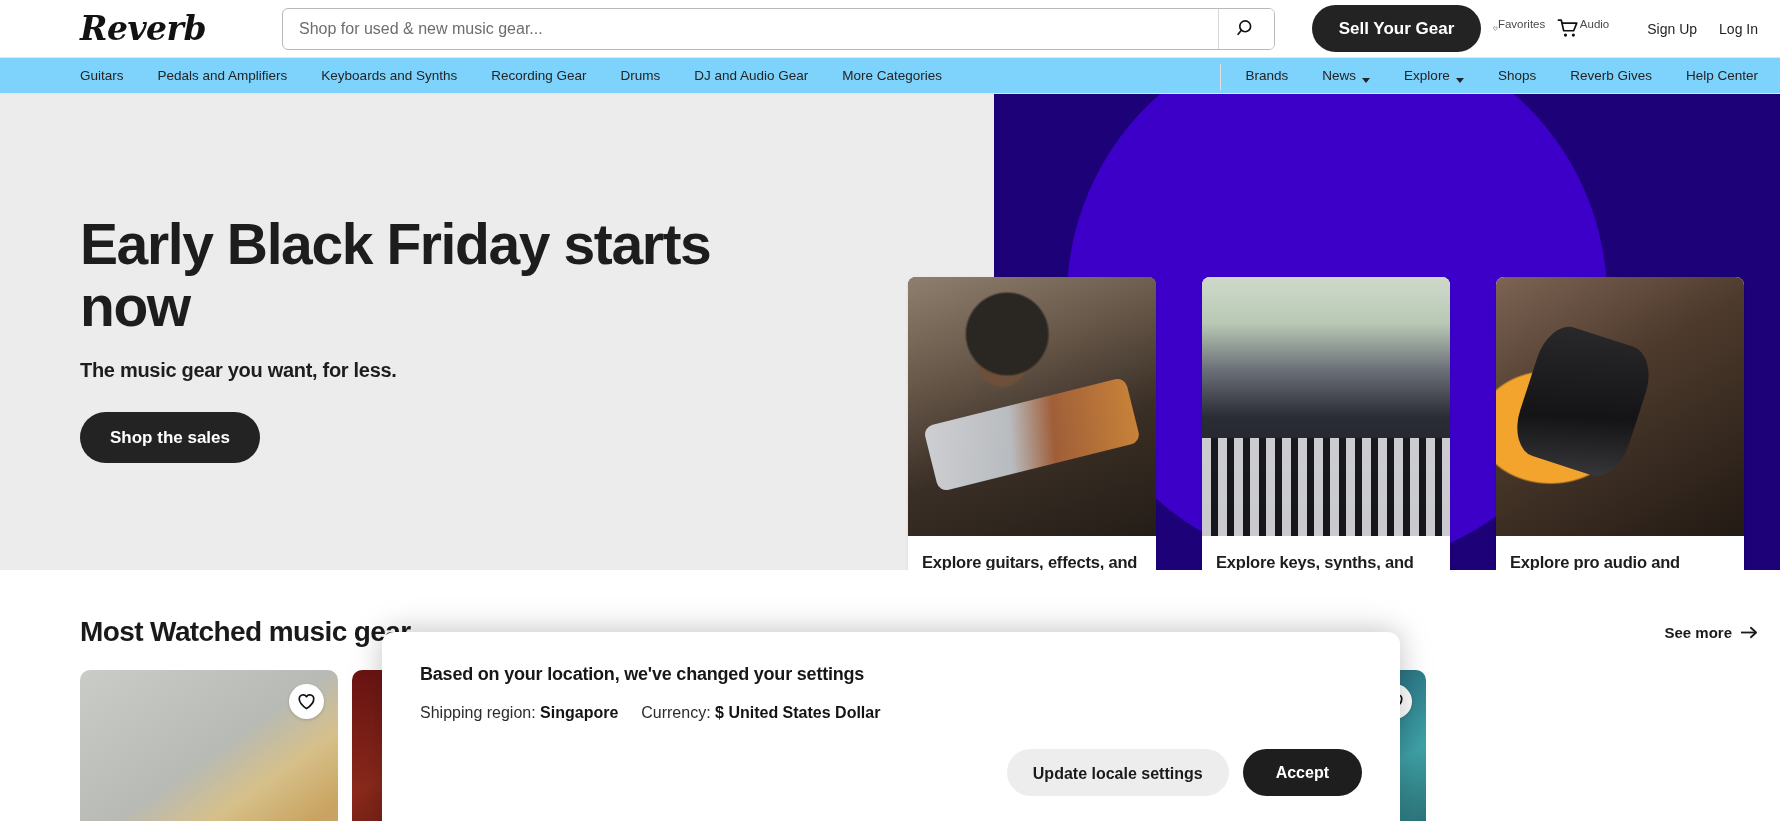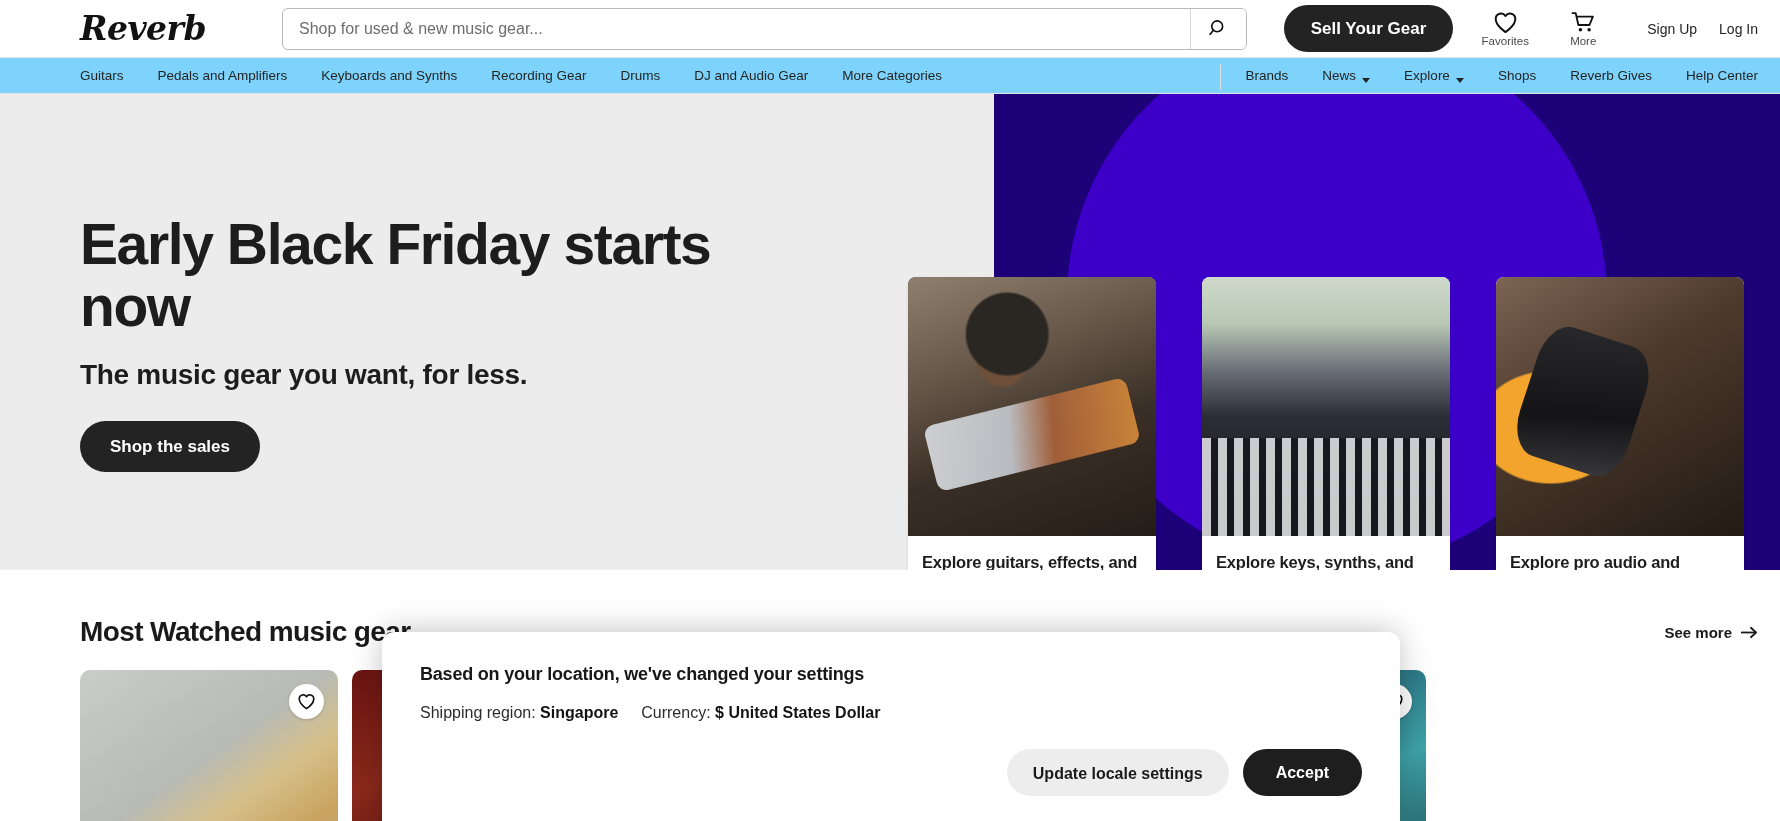--- a/index.html
+++ b/index.html
@@ -58,23 +58,23 @@
     margin-left: 37px;
     height: 47px; padding: 0 27px;
     border: 0; border-radius: 24px;
     background: #232323; color: #fff;
     font-size: 17px; font-weight: 700;
     font-family: "Liberation Sans", sans-serif;
     cursor: pointer; white-space: nowrap;
     flex: none;
   }
   .iconcol {
-    display: flex; flex-direction: column; align-items: center;
+    display: flex; flex-direction: row; align-items: flex-start;
     justify-content: center;
-    margin-left: 26px; width: 52px; flex: none; cursor: pointer;
+    margin-left: 12px; width: 52px; flex: none; cursor: pointer;
   }
   .iconcol .lbl { font-size: 11.5px; color: #4a4a4a; margin-top: 1px; }
   .authlinks { display: flex; align-items: center; margin-left: 16px; flex: none; }
   .authlinks a {
     font-size: 14px; color: #1f1f1f; text-decoration: none;
     margin-left: 22px; white-space: nowrap; cursor: pointer;
   }
 
   
   .navbar {
@@ -128,21 +128,21 @@
     position: absolute; inset: 0;
     padding: 0 22px 0 80px;
     display: flex; align-items: flex-start;
   }
   .heroText { width: 760px; padding-top: 120px; flex: none; }
   .heroTitle {
     font-size: 57px; line-height: 1.08; font-weight: 700;
     letter-spacing: -1.4px; color: #1d1d1d; max-width: 700px;
   }
   .heroSub {
-    font-size: 28px; font-weight: 700; color: #1d1d1d;
+    font-size: 20px; font-weight: 700; color: #1d1d1d;
     margin-top: 22px; letter-spacing: -0.3px;
   }
   .heroBtn {
     margin-top: 30px;
     height: 51px; padding: 0 30px;
     border: 0; border-radius: 26px;
     background: #232323; color: #fff;
     font-size: 17px; font-weight: 700;
     font-family: "Liberation Sans", sans-serif;
     cursor: pointer;
@@ -285,21 +285,21 @@
       </svg>
       <span class="lbl">Favorites</span>
     </div>
 
     <div class="iconcol">
       <svg width="25" height="23" viewBox="0 0 24 22" fill="none">
         <path d="M1.5 2h3l2.6 11.4h10.6L21 5.3H6" stroke="#111" stroke-width="1.8" stroke-linecap="round" stroke-linejoin="round"></path>
         <circle cx="9" cy="18" r="1.7" fill="#111"></circle>
         <circle cx="17.4" cy="18" r="1.7" fill="#111"></circle>
       </svg>
-      <span class="lbl">More</span>
+      <span class="lbl">Audio</span>
     </div>
 
     <div class="authlinks">
       <a>Sign Up</a>
       <a>Log In</a>
     </div>
   </div>
 
   <div class="navbar">
     <div class="navleft">

